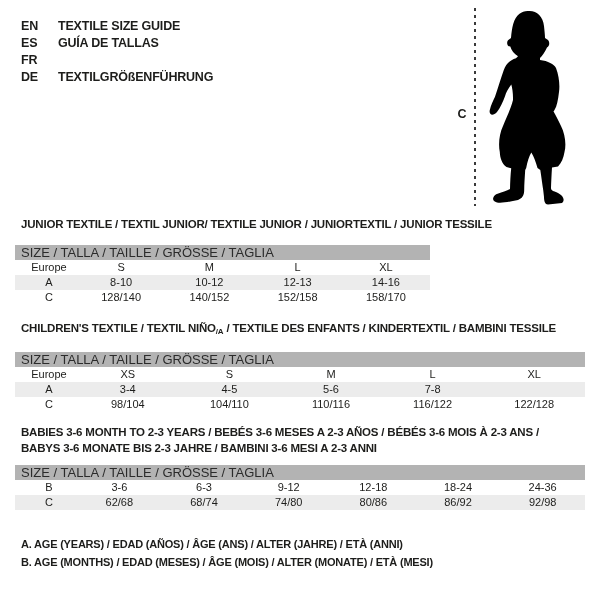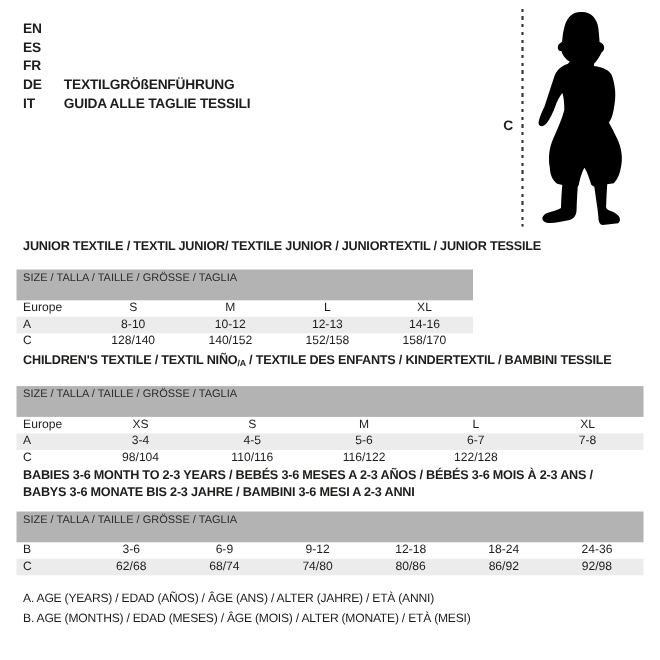--- a/index.html
+++ b/index.html
@@ -27,56 +27,54 @@
   .t2{top:322px;width:570px;}
   .t3{top:425px;width:570px;}
   .tbl-title{
     margin:0 0 14px 6px;font-size:11.5px;line-height:13px;font-weight:bold;
     letter-spacing:-0.2px;white-space:nowrap;
   }
   .t3 .tbl-title{margin-bottom:9px;}
   .t3 .tbl-title div{line-height:15.5px;}
   .subsc{font-size:8px;vertical-align:-2px;}
   .size-bar{
-    background:#b3b3b3;color:#2b2b2b;height:28px;line-height:15px;
-    padding-left:6px;font-size:10px;
+    background:#b3b3b3;color:#2b2b2b;height:15px;line-height:15px;
+    padding-left:6px;font-size:13px;
   }
   .trow{display:grid;height:15px;line-height:15px;font-size:11px;}
   .cols4{grid-template-columns:62px repeat(4,1fr);}
   .cols5{grid-template-columns:62px repeat(5,1fr);}
   .cols6{grid-template-columns:62px repeat(6,1fr);}
   .shade{background:#ececec;}
-  .tl{padding-left:6px;text-align:left;}
+  .tl{padding-left:6px;text-align:center;}
   .tc{text-align:center;}
   
   .footnotes{position:absolute;left:21px;top:536px;}
-  .fn-line{font-size:11px;line-height:17.5px;font-weight:normal;letter-spacing:-0.2px;white-space:nowrap;}
+  .fn-line{font-size:11px;line-height:17.5px;font-weight:bold;letter-spacing:-0.2px;white-space:nowrap;}
 </style>
 </head>
 <body>
 
 <div class="page">
 
   <section class="lang-block">
     <div class="lang-row">
       <span class="lang-code">EN</span>
+      <span class="lang-label">TEXTILE SIZE GUIDE</span>
     </div>
     <div class="lang-row">
       <span class="lang-code">ES</span>
+      <span class="lang-label">GUÍA DE TALLAS</span>
     </div>
     <div class="lang-row">
       <span class="lang-code">FR</span>
     </div>
     <div class="lang-row">
       <span class="lang-code">DE</span>
       <span class="lang-label">TEXTILGRÖßENFÜHRUNG</span>
-    </div>
-    <div class="lang-row">
-      <span class="lang-code">IT</span>
-      <span class="lang-label">GUIDA ALLE TAGLIE TESSILI</span>
     </div>
   </section>
 
   <div class="dash-line"></div>
   <span class="c-label">C</span>
   <svg class="toddler" viewBox="0 0 120 215" aria-hidden="true">
     <path fill="#000" d="
       M 48 11
       C 56 10, 63 16, 64 26
       C 64.5 31, 65 35, 65 38
@@ -167,42 +165,42 @@
       <span class="tc">S</span>
       <span class="tc">M</span>
       <span class="tc">L</span>
       <span class="tc">XL</span>
     </div>
     <div class="trow cols5 shade">
       <span class="tl">A</span>
       <span class="tc">3-4</span>
       <span class="tc">4-5</span>
       <span class="tc">5-6</span>
-      <span class="tc">6-7</span>
       <span class="tc">7-8</span>
     </div>
     <div class="trow cols5">
       <span class="tl">C</span>
       <span class="tc">98/104</span>
+      <span class="tc">104/110</span>
       <span class="tc">110/116</span>
       <span class="tc">116/122</span>
       <span class="tc">122/128</span>
     </div>
   </section>
 
   <section class="table-block t3">
     <h2 class="tbl-title">
       <div>BABIES 3-6 MONTH TO 2-3 YEARS / BEBÉS 3-6 MESES A 2-3 AÑOS / BÉBÉS 3-6 MOIS À 2-3 ANS /</div>
       <div>BABYS 3-6 MONATE BIS 2-3 JAHRE / BAMBINI 3-6 MESI A 2-3 ANNI</div>
     </h2>
     <div class="size-bar">SIZE / TALLA / TAILLE / GRÖSSE / TAGLIA</div>
     <div class="trow cols6">
       <span class="tl">B</span>
       <span class="tc">3-6</span>
-      <span class="tc">6-9</span>
+      <span class="tc">6-3</span>
       <span class="tc">9-12</span>
       <span class="tc">12-18</span>
       <span class="tc">18-24</span>
       <span class="tc">24-36</span>
     </div>
     <div class="trow cols6 shade">
       <span class="tl">C</span>
       <span class="tc">62/68</span>
       <span class="tc">68/74</span>
       <span class="tc">74/80</span>

